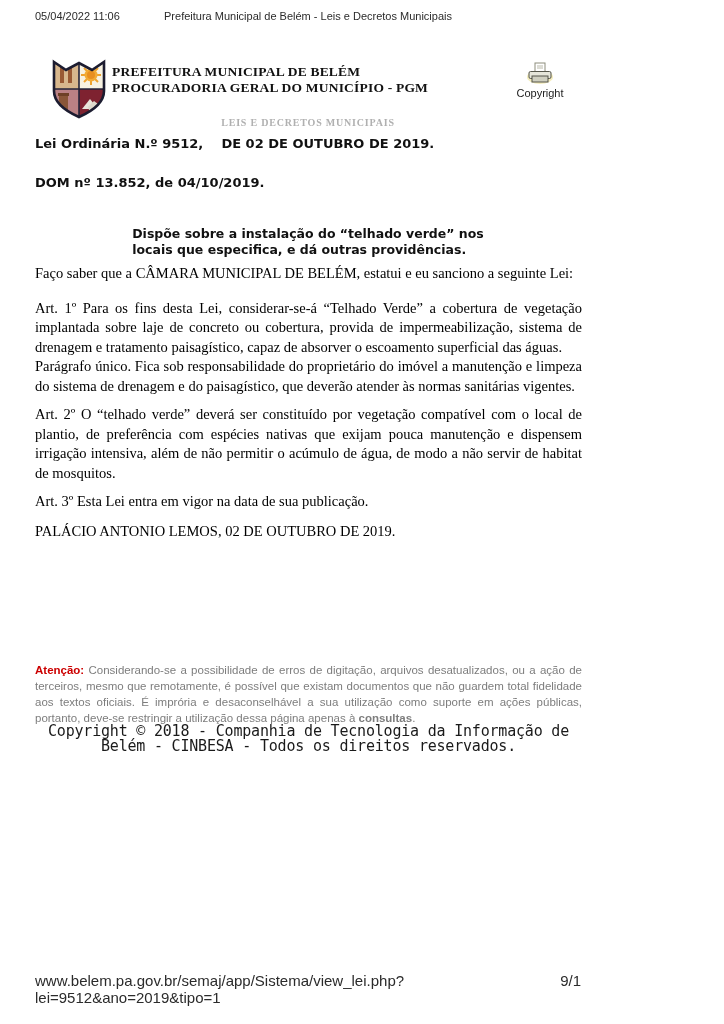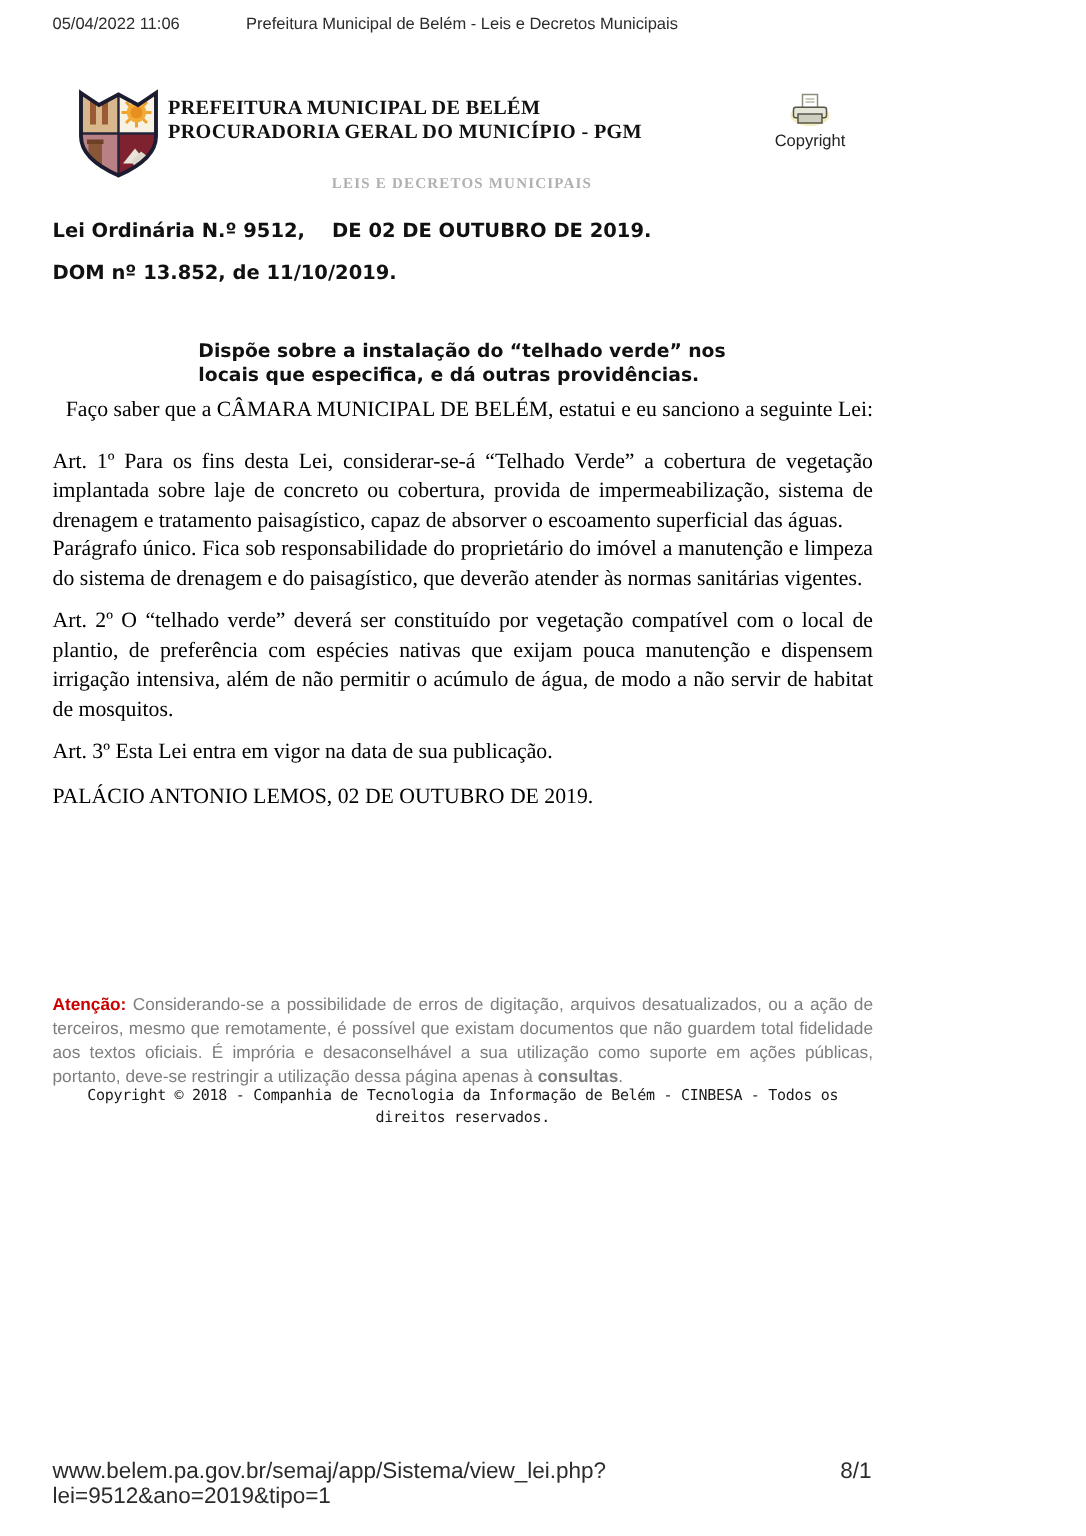--- a/index.html
+++ b/index.html
@@ -20,46 +20,46 @@
   .logo { position:absolute; left:0; top:0; }
   .org { position:absolute; left:64px; top:7px; font-family:"Liberation Serif", serif;
     font-weight:bold; font-size:13.5px; line-height:16px; letter-spacing:0.2px; color:#111; }
   .print-btn { position:absolute; right:18px; top:5px; width:56px; text-align:center;
     font-family:"Liberation Sans", sans-serif; font-size:11px; color:#222; cursor:pointer; }
   .print-btn .lbl { margin-top:1px; }
   
   .section-title { position:absolute; top:117px; left:0; right:0; text-align:center;
     font-family:"Liberation Serif", serif; font-weight:bold; font-size:10px;
     letter-spacing:0.8px; color:var(--section-title-gray, #b0b0b0); }
-  .law-title { position:absolute; top:147px; left:35px; white-space:pre-wrap;
+  .law-title { position:absolute; top:136px; left:35px; white-space:pre-wrap;
     font-family:"DejaVu Sans", sans-serif; font-weight:bold; font-size:13px; color:#111; }
   .dom-ref { position:absolute; top:175px; left:35px;
     font-family:"DejaVu Sans", sans-serif; font-weight:bold; font-size:13px; color:#111; }
   .summary-wrap { position:absolute; top:226px; left:0; right:0;
     display:flex; justify-content:center; }
   .summary { font-family:"DejaVu Sans", sans-serif; font-weight:bold; font-size:12.5px;
     line-height:15.5px; text-align:left; color:#111; }
   
   .body-text { position:absolute; top:264px; left:35px; right:34px;
     font-family:"Liberation Serif", serif; font-size:14.5px; line-height:19.5px; color:#000; }
   .body-text p { margin:0; }
   .mb9 { margin-bottom:9px !important; }
   .mb10 { margin-bottom:10px !important; }
-  .mb15 { margin-bottom:15px !important;text-align:right; }
+  .mb15 { margin-bottom:15px !important; }
   .just { text-align:justify; }
   .sig { text-align:center; line-height:20px; margin-top:1px; }
   
   .disclaimer { position:absolute; top:647px; left:35px; right:34px;
     font-family:"Liberation Sans", sans-serif; font-size:11.5px; line-height:16px;
     text-align:justify; color:var(--disclaimer-gray, #7d7d7d);margin-top:15px; }
   .disclaimer .warn { color:var(--attention-red, #cc0000); font-weight:bold; }
   .disclaimer b { font-weight:bold; }
   
   .copyright { position:absolute; top:724px; left:35px; right:34px; text-align:center;
-    font-family:"DejaVu Sans Mono", monospace; font-size:10px; line-height:14.5px;
+    font-family:"DejaVu Sans Mono", monospace; font-size:15px; line-height:14.5px;
     letter-spacing:-0.2px; color:#1a1a1a; }
 </style>
 </head>
 <body>
 
 <div class="page">
 
   <div class="print-header">
     <span class="datetime">05/04/2022 11:06</span>
     <span class="ptitle">Prefeitura Municipal de Belém - Leis e Decretos Municipais</span>
@@ -113,21 +113,21 @@
           <rect x="6" y="14" width="16" height="6" fill="#cfcfc0" stroke="#55554a" stroke-width="1"></rect>
         </svg>
       </span>
       <div class="lbl">Copyright</div>
     </div>
   </div>
 
   <div class="section-title">LEIS E DECRETOS MUNICIPAIS</div>
 
   <div class="law-title">Lei Ordinária N.º 9512,    DE 02 DE OUTUBRO DE 2019.</div>
-  <div class="dom-ref">DOM nº 13.852, de 11/10/2019.</div>
+  <div class="dom-ref">DOM nº 13.852, de 04/10/2019.</div>
 
   <div class="summary-wrap">
     <div class="summary">
       <div>Dispõe sobre a instalação do “telhado verde” nos</div>
       <div>locais que especifica, e dá outras providências.</div>
     </div>
   </div>
 
   <div class="body-text">
     <p class="mb15">Faço saber que a CÂMARA MUNICIPAL DE BELÉM, estatui e eu sanciono a seguinte Lei:</p>
@@ -141,16 +141,16 @@
   </div>
 
   <div class="disclaimer">
     <span class="warn">Atenção:</span><span> Considerando-se a possibilidade de erros de digitação, arquivos desatualizados, ou a ação de terceiros, mesmo que remotamente, é possível que existam documentos que não guardem total fidelidade aos textos oficiais. É imprória e desaconselhável a sua utilização como suporte em ações públicas, portanto, deve-se restringir a utilização dessa página apenas à </span><b>consultas</b><span>.</span>
   </div>
 
   <div class="copyright">Copyright © 2018 - Companhia de Tecnologia da Informação de Belém - CINBESA - Todos os direitos reservados.</div>
 
   <div class="print-footer">
     <span>www.belem.pa.gov.br/semaj/app/Sistema/view_lei.php?lei=9512&amp;ano=2019&amp;tipo=1</span>
-    <span>8/1</span>
+    <span>9/1</span>
   </div>
 
 </div>
 
 </body></html>

